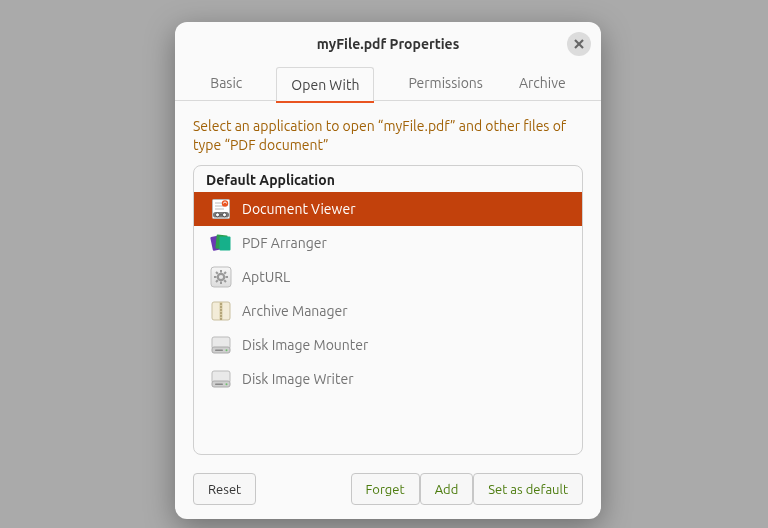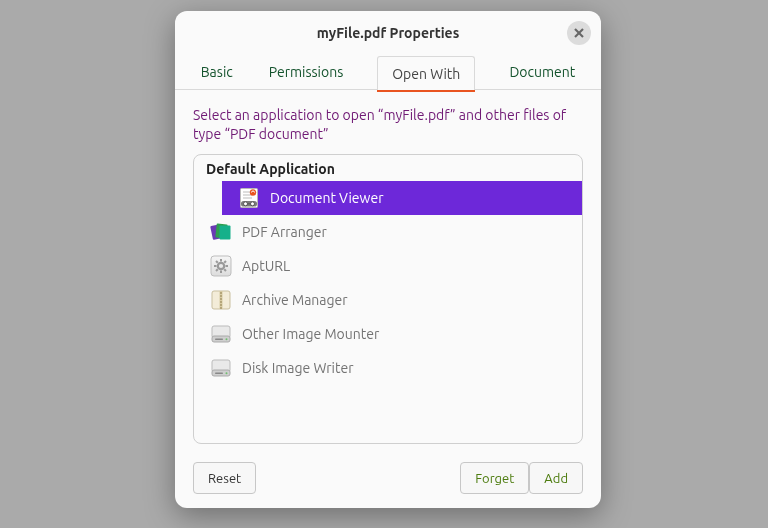--- a/index.html
+++ b/index.html
@@ -9,21 +9,21 @@
     height: 528px;
     background: #aaaaaa;
     font-family: "Ubuntu", "Segoe UI", "Helvetica Neue", Arial, sans-serif;
     font-size: 14px;
     color: #333;
     overflow: hidden;
   }
   .dialog {
     position: absolute;
     left: 175px;
-    top: 11px;
+    top: 22px;
     width: 426px;
     height: 497px;
     background: #fafafa;
     border-radius: 12px;
     box-shadow: 0 8px 30px rgba(0,0,0,0.35);
     display: flex;
     flex-direction: column;
   }
   .titlebar {
     position: relative;
@@ -63,21 +63,21 @@
     gap: 32px;
     height: 34px;
     border-bottom: 1px solid #d9d9d9;
   }
   .tab {
     position: relative;
     display: flex;
     align-items: center;
     height: 34px;
     font-size: 14px;
-    color: #14532d;
+    color: #737373;
     cursor: pointer;
     padding: 0 2px;
   }
   .tab.active {
     color: #444;
     border: 1px solid #d9d9d9;
     border-bottom: none;
     padding: 0 14px;
     position: relative;
     top: 1px;
@@ -95,21 +95,21 @@
   }
   .content {
     padding: 16px 18px 8px 18px;
     flex: 1 1 auto;
     display: flex;
     flex-direction: column;
     min-height: 0;
   }
   .prompt {
     font-size: 14px;
-    color: #701a75;
+    color: #a16207;
     line-height: 1.35;
     margin-bottom: 10px;
   }
   .app-area {
     border: 1px solid #cfcfcf;
     border-radius: 8px;
     flex: 1 1 auto;
     overflow: hidden;
     display: flex;
     flex-direction: column;
@@ -128,23 +128,22 @@
     display: flex;
     align-items: center;
     height: 34px;
     padding-left: 16px;
     gap: 10px;
     cursor: pointer;
     font-size: 14px;
     color: #737373;
   }
   .app-row.selected {
-    background: #6d28d9;
+    background: #c2410c;
     color: #fff;
-    margin-left: 28px;
   }
   .app-icon {
     width: 22px;
     height: 22px;
     flex: 0 0 22px;
     display: flex;
     align-items: center;
     justify-content: center;
   }
   .footer {
@@ -180,23 +179,23 @@
     <div class="close-btn">
       <svg viewBox="0 0 10 10">
         <line x1="1" y1="1" x2="9" y2="9"></line>
         <line x1="9" y1="1" x2="1" y2="9"></line>
       </svg>
     </div>
   </div>
 
   <div class="tabs">
     <div class="tab">Basic</div>
+    <div class="tab active">Open With</div>
     <div class="tab">Permissions</div>
-    <div class="tab active">Open With</div>
-    <div class="tab">Document</div>
+    <div class="tab">Archive</div>
   </div>
 
   <div class="content">
     <div class="prompt">Select an application to open “myFile.pdf” and other files of type “PDF document”</div>
 
     <div class="app-area">
 
       <div class="section-header">Default Application</div>
       <div class="list">
         <div class="app-row selected">
@@ -269,21 +268,21 @@
         </div>
         <div class="app-row">
           <div class="app-icon">
             <svg width="22" height="22" viewBox="0 0 22 22">
               <rect x="2" y="3" width="18" height="12" rx="2" fill="#e9e9e9" stroke="#bbb"></rect>
               <rect x="2" y="13" width="18" height="6" rx="2" fill="#cfcfcf" stroke="#aaa"></rect>
               <rect x="5" y="15.5" width="8" height="1.4" rx="0.7" fill="#888"></rect>
               <circle cx="16.5" cy="16.2" r="1" fill="#6fbf6f"></circle>
             </svg>
           </div>
-          <span>Other Image Mounter</span>
+          <span>Disk Image Mounter</span>
         </div>
         <div class="app-row">
           <div class="app-icon">
             <svg width="22" height="22" viewBox="0 0 22 22">
               <rect x="2" y="3" width="18" height="12" rx="2" fill="#e9e9e9" stroke="#bbb"></rect>
               <rect x="2" y="13" width="18" height="6" rx="2" fill="#cfcfcf" stroke="#aaa"></rect>
               <rect x="5" y="15.5" width="8" height="1.4" rx="0.7" fill="#888"></rect>
               <circle cx="16.5" cy="16.2" r="1" fill="#6fbf6f"></circle>
             </svg>
           </div>
@@ -292,15 +291,16 @@
       </div>
 
     </div>
   </div>
 
   <div class="footer">
     <div class="btn">Reset</div>
     <div class="spacer"></div>
     <div class="btn disabled">Forget</div>
     <div class="btn disabled">Add</div>
+    <div class="btn disabled">Set as default</div>
   </div>
 
 </div>
 
 </body></html>

